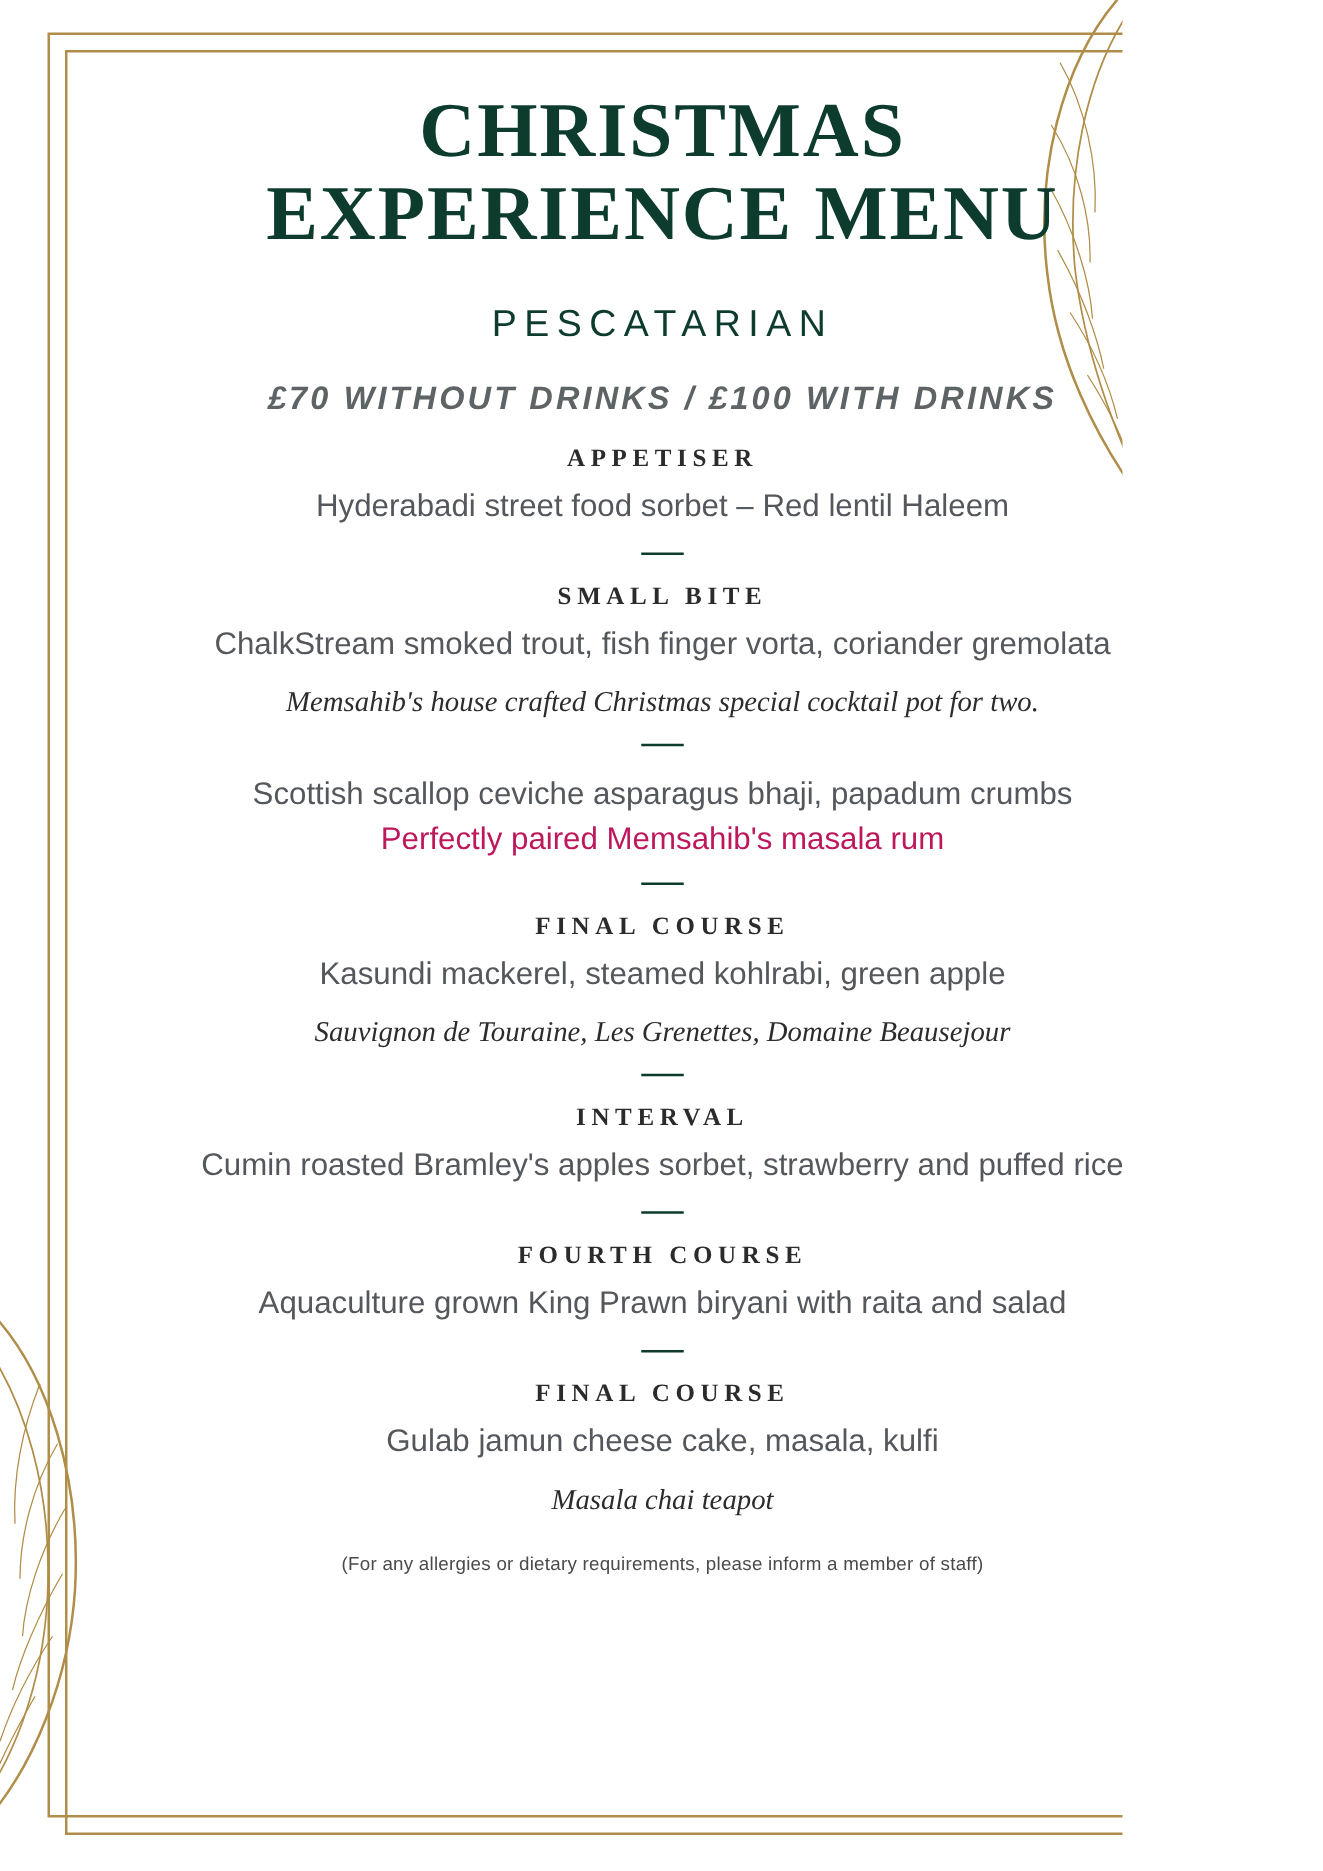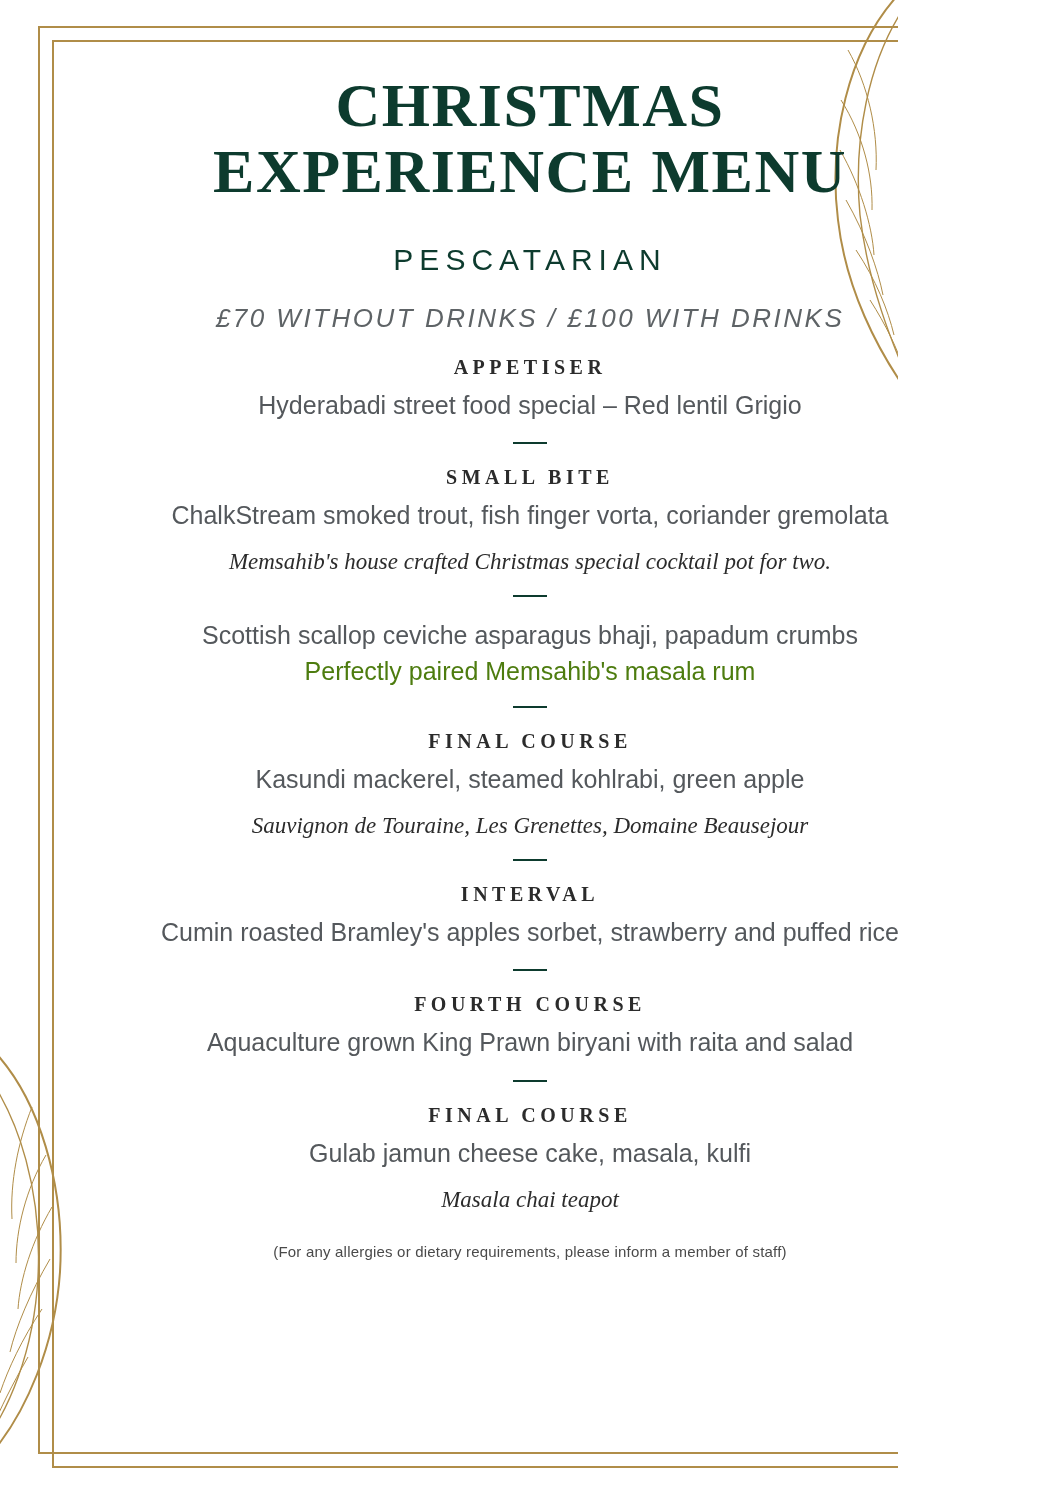--- a/index.html
+++ b/index.html
@@ -88,21 +88,21 @@
     color: #0d3b2e;
     font-size: 30px;
     letter-spacing: 6px;
     font-weight: 400;
     margin-top: 38px;
   }
 
   .price {
     color: #5e6366;
     font-style: italic;
-    font-weight: normal;
+    font-weight: bold;
     font-size: 26px;
     letter-spacing: 2.5px;
     margin-top: 26px;
   }
 
   .course {
     margin-top: 22px;
   }
   .course-head {
     color: #2b2b2b;
@@ -119,21 +119,21 @@
     font-weight: 400;
   }
   .pairing {
     color: #2c2c2c;
     font-family: "Liberation Serif", serif;
     font-style: italic;
     font-size: 23px;
     margin-top: 16px;
   }
   .pairing.plain {
-    color: #4d7c0f;
+    color: #be185d;
     font-family: "Liberation Sans", sans-serif;
     font-style: normal;
     font-size: 25px;
     margin-top: 4px;
   }
 
   .divider {
     width: 34px;
     height: 0;
     border-top: 2px solid #0d3b2e;
@@ -183,21 +183,21 @@
       <span class="l1">CHRISTMAS</span>
       <span class="l2">EXPERIENCE MENU</span>
     </h1>
 
     <div class="subtitle">PESCATARIAN</div>
 
     <div class="price">£70 WITHOUT DRINKS / £100 WITH DRINKS</div>
 
     <div class="course">
       <div class="course-head">APPETISER</div>
-      <div class="dish">Hyderabadi street food special – Red lentil Grigio</div>
+      <div class="dish">Hyderabadi street food sorbet – Red lentil Haleem</div>
     </div>
     <div class="divider"></div>
 
     <div class="course">
       <div class="course-head">SMALL BITE</div>
       <div class="dish">ChalkStream smoked trout, fish finger vorta, coriander gremolata</div>
       <div class="pairing">Memsahib's house crafted Christmas special cocktail pot for two.</div>
     </div>
     <div class="divider"></div>
 

